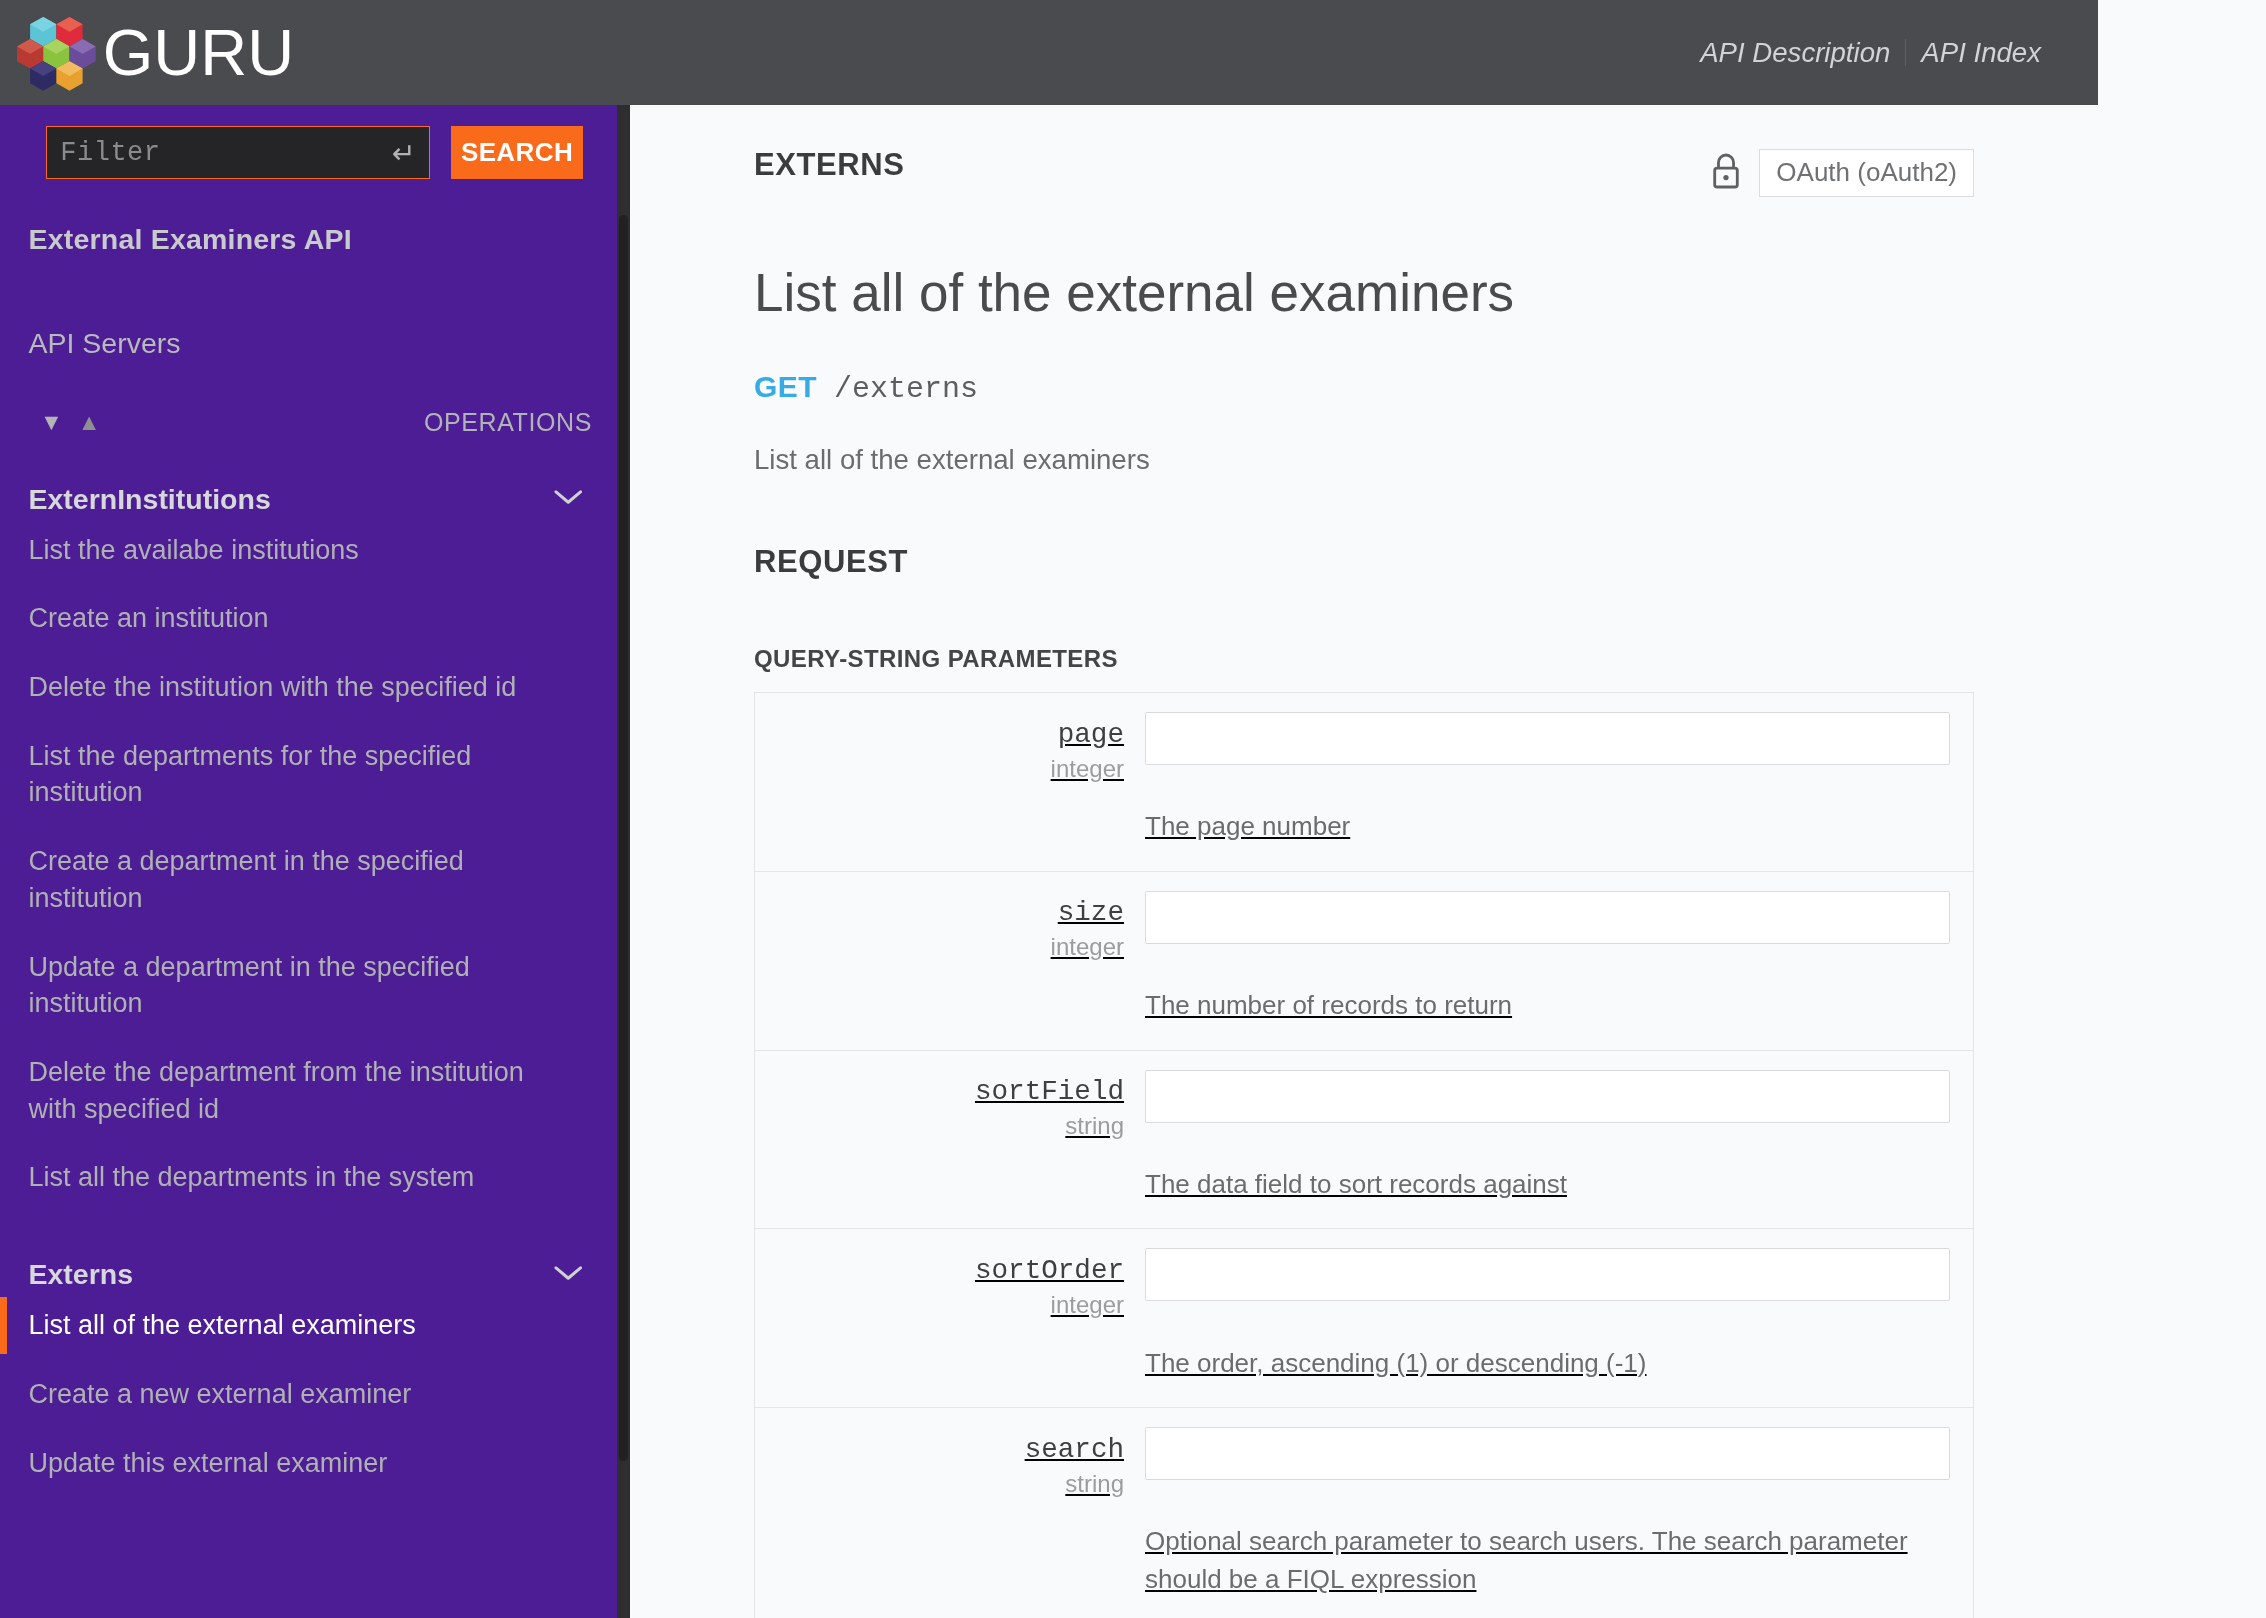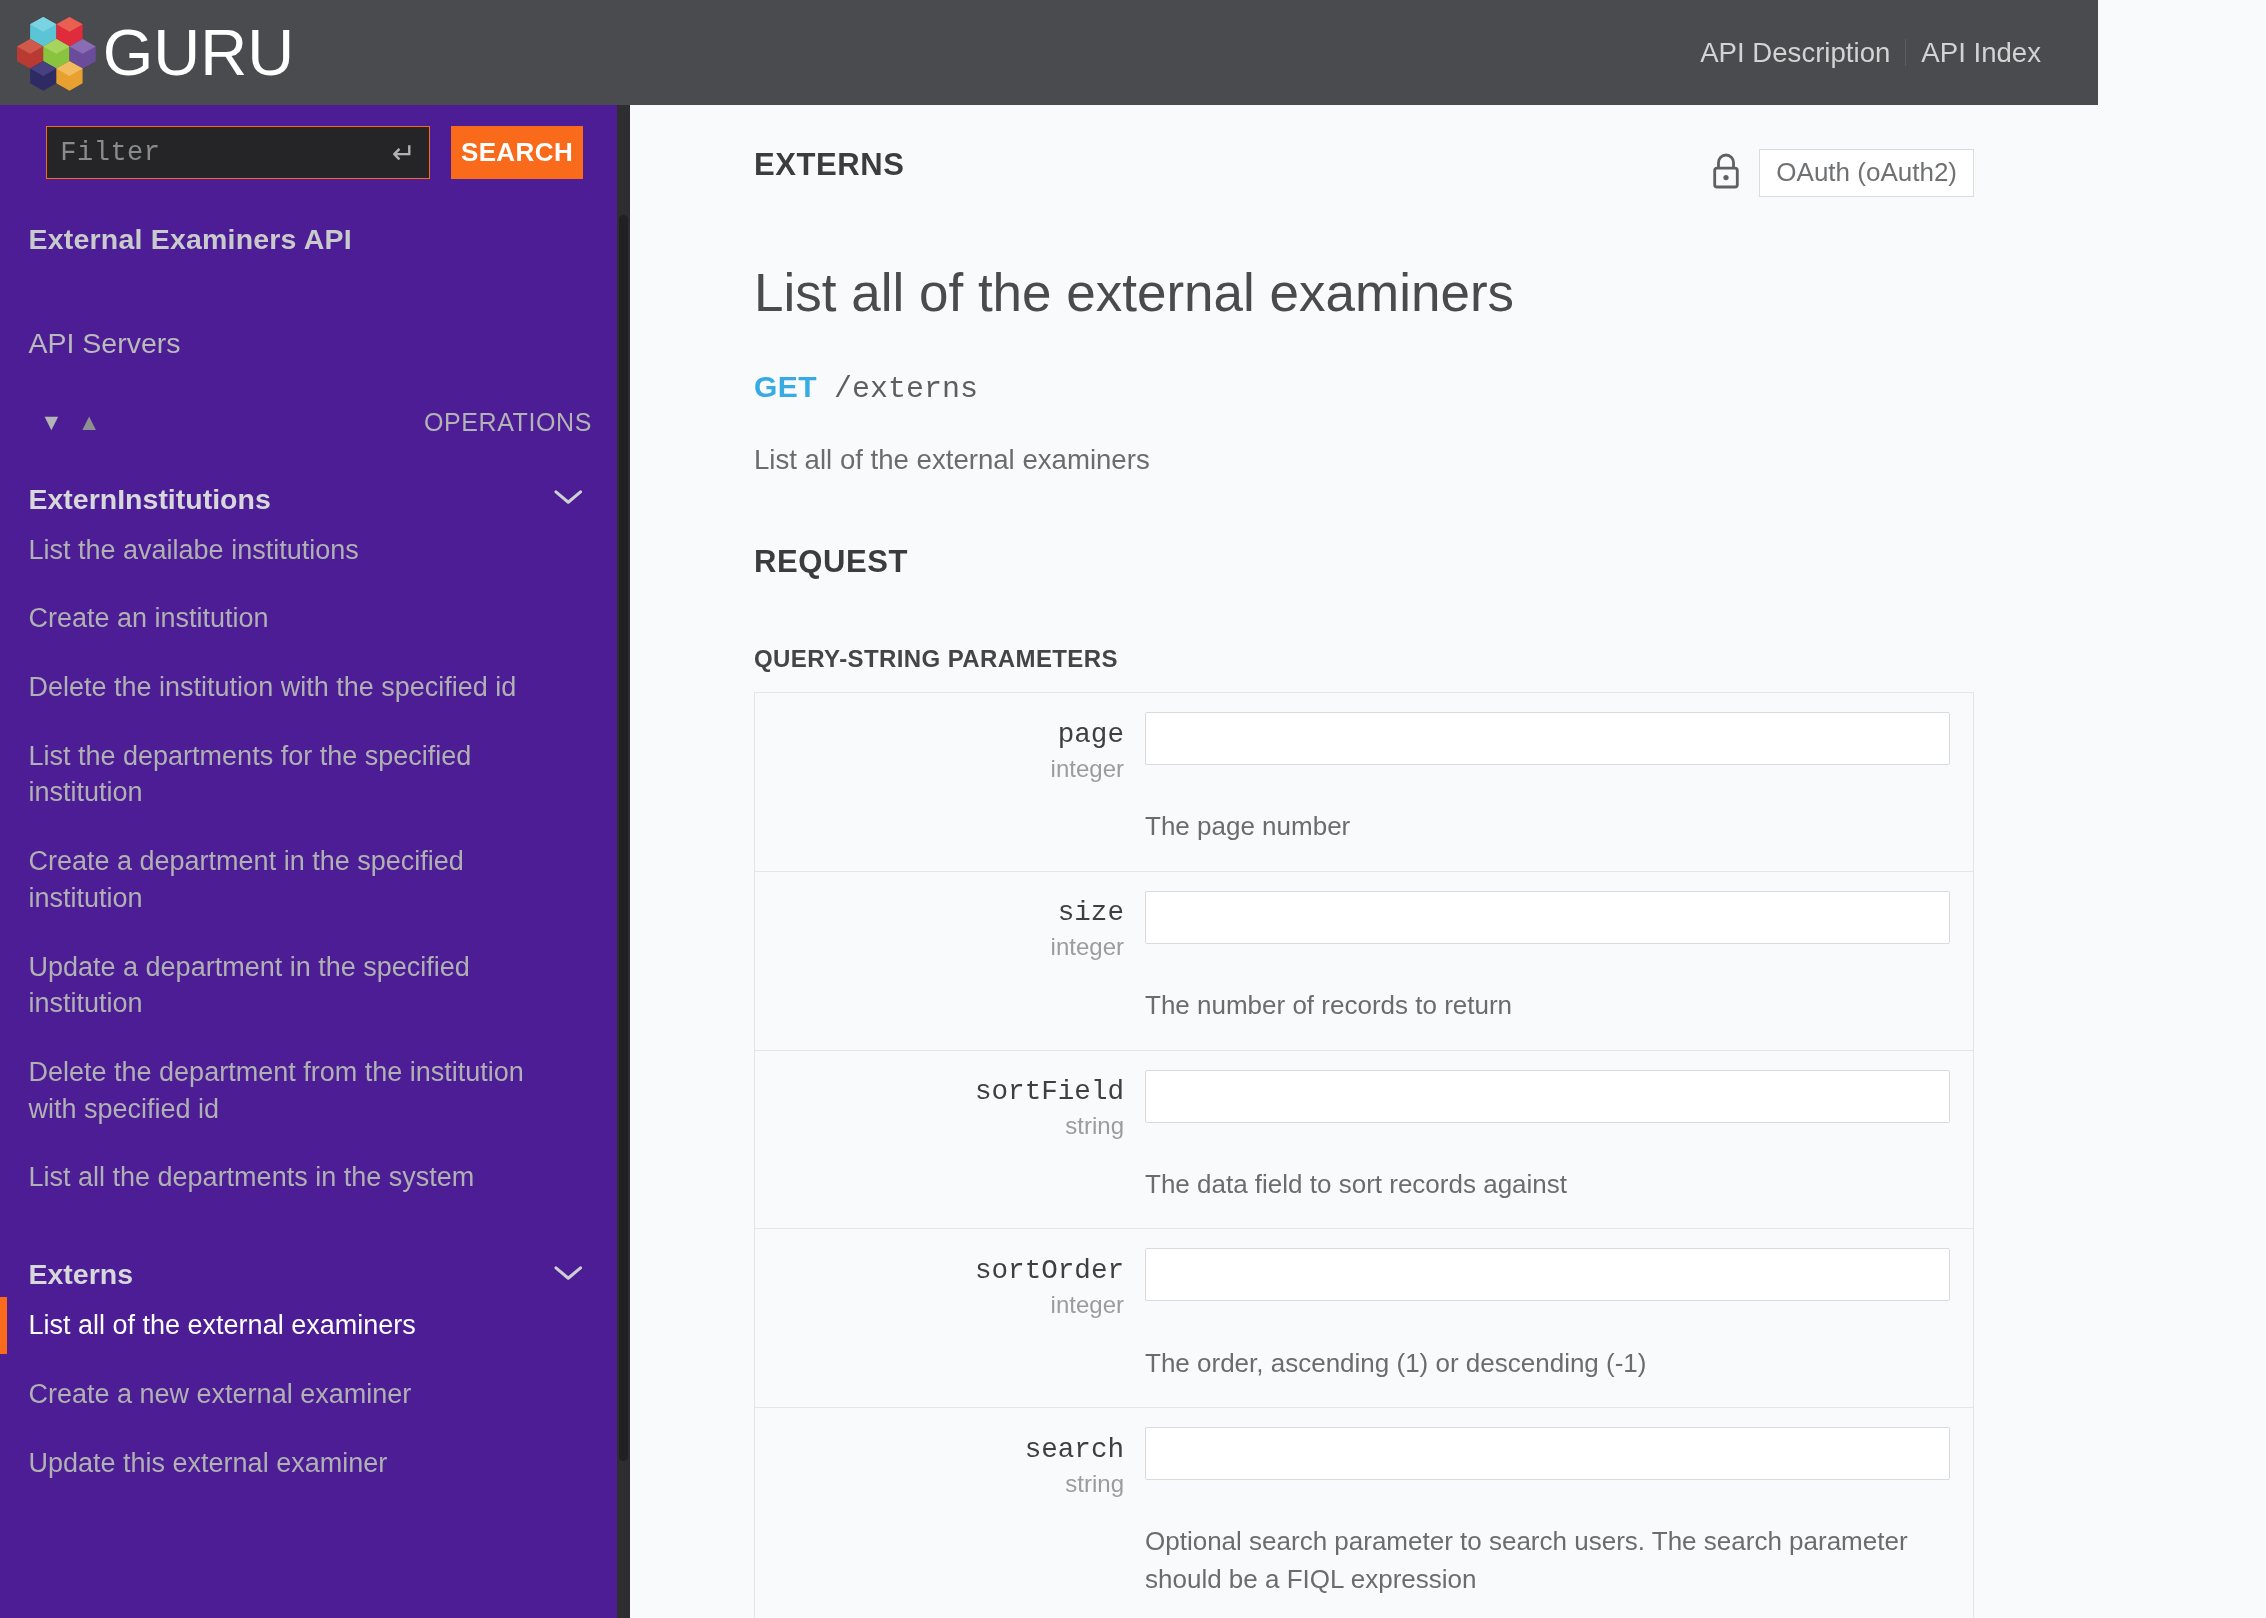--- a/index.html
+++ b/index.html
@@ -29,20 +29,21 @@
     font-family: "Liberation Sans", sans-serif;
   }
   .topnav { margin-left: auto; display: flex; align-items: center; gap: 0px; }
   .topnav a {
     color: #d2d3d4;
     font-size: 27.6px;
     text-decoration: none;
     padding: 0 15px;
     line-height: 1;
     white-space: nowrap;
+    font-style: italic;
   }
   .topnav a:first-child { border-right: 1px solid #5d5e61; }
 
   
   .body { display: flex; flex: 1; min-height: 0; }
 
   
   .sidebar {
     width: 630px; min-width: 630px;
     background: #4c1d95;
@@ -184,20 +185,21 @@
   }
   .params-table {
     margin-top: 19px;
     border: 1px solid #e3e5e7;
     background: #f9fafb;
   }
   .param-row {
     display: block;
     border-bottom: 1px solid #e3e5e7;
     padding: 19px 23px 19px 0;
+    text-decoration: underline;
   }
   .param-row:last-child { border-bottom: none; }
   .param-top { display: flex; align-items: flex-start; }
   .param-name-col {
     width: 390px; min-width: 390px;
     text-align: right; padding-right: 21px; padding-top: 5.7px;
   }
   .param-name {
     color: #3e3f41; font-size: 27.6px;
     font-family: "Liberation Mono", monospace;

